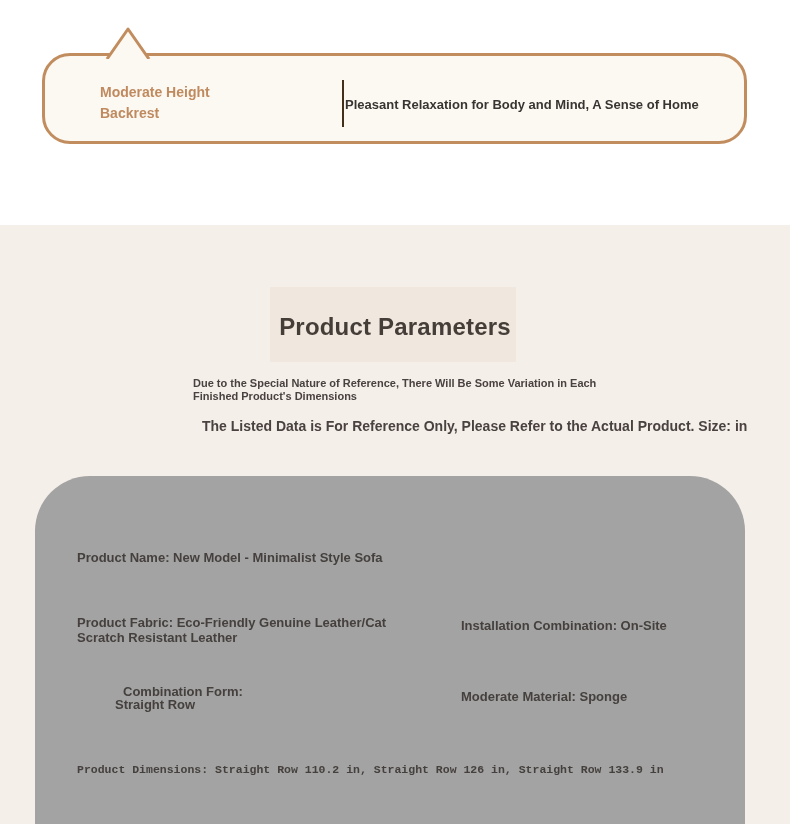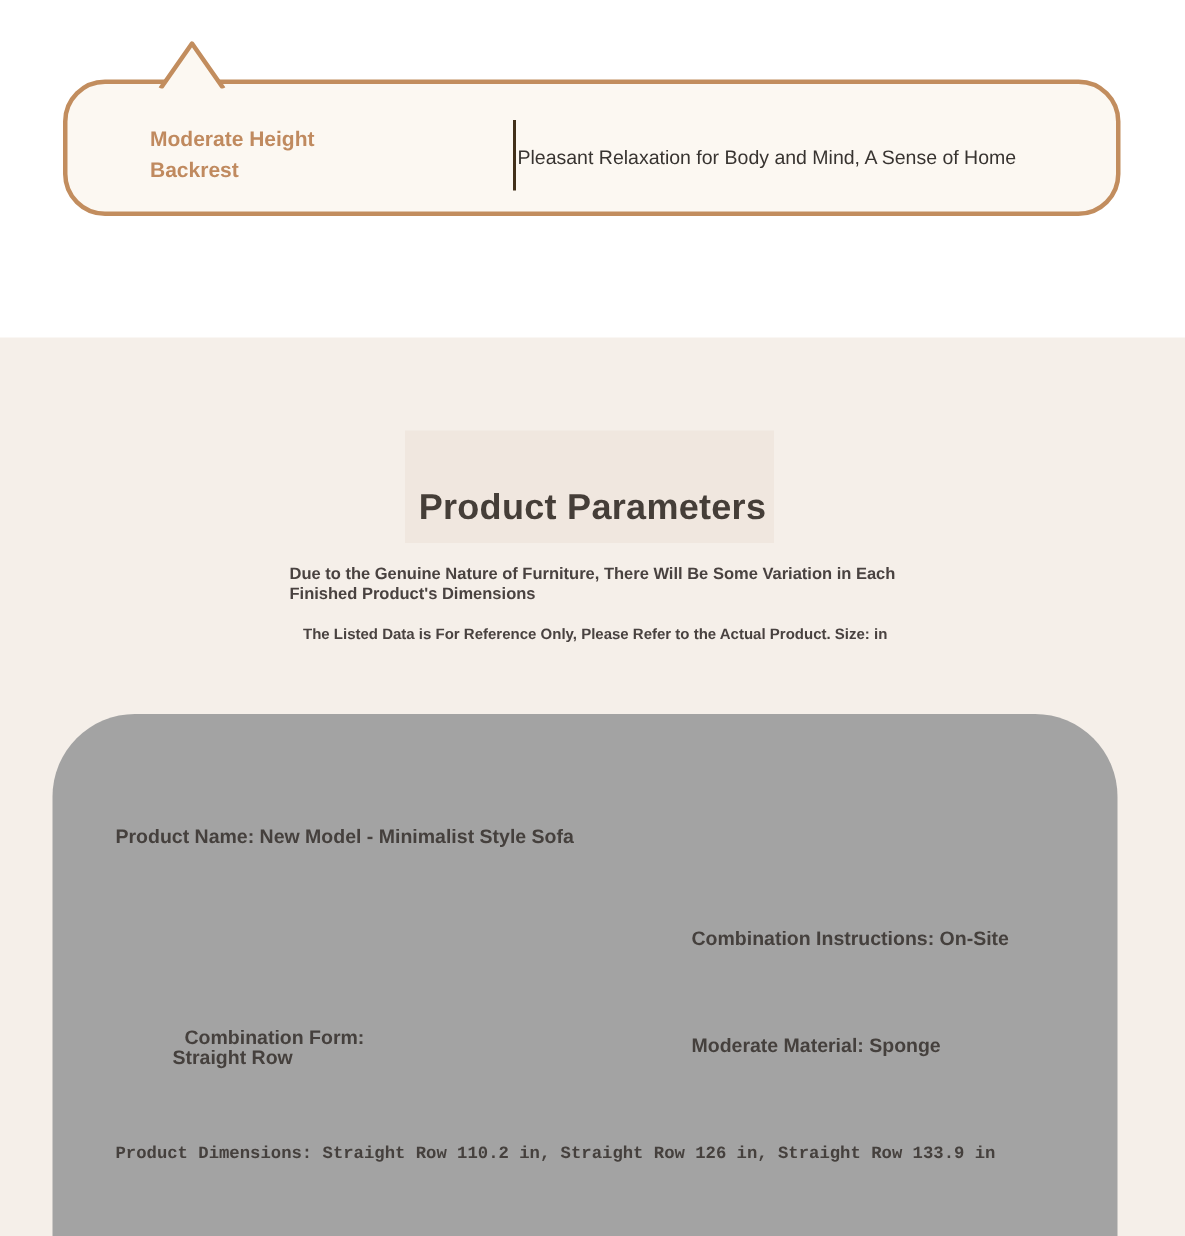--- a/index.html
+++ b/index.html
@@ -41,21 +41,21 @@
     width: 2px; height: 47px;
     background: #42301a;
   }
   .hero-tagline {
     position: absolute;
     left: 300px; top: 41px;
     width: 321px;
     text-align: center;
     white-space: nowrap;
     font-size: 13px;
-    font-weight: 400;
+    font-weight: 700;
     color: #383431;
   }
   
   .params-band {
     position: absolute;
     left: 0; top: 225px;
     width: 790px; height: 599px;
     background: #f5efe9;
   }
   .title-backdrop {
@@ -66,34 +66,33 @@
   }
   .params-title {
     position: absolute;
     left: 0; top: 88px;
     width: 790px;
     text-align: center;
     font-size: 24px;
     font-weight: 700;
     color: #453e38;
     letter-spacing: 0.2px;
-    margin-top: 12px;
   }
   .params-note-primary {
     position: absolute;
     left: 193px; top: 152px;
     font-size: 11px;
     font-weight: 700;
     line-height: 13px;
     color: #494240;
   }
   .params-note-secondary {
     position: absolute;
     left: 202px; top: 193px;
-    font-size: 10px;
+    font-size: 14px;
     font-weight: 700;
     color: #494240;
     white-space: nowrap;
   }
   
   .spec-card {
     position: absolute;
     left: 35px; top: 251px;
     width: 710px; height: 440px;
     background: #a3a3a3;
@@ -119,29 +118,33 @@
   </div>
   <svg class="bubble-tail" viewBox="0 0 46 33" xmlns="http://www.w3.org/2000/svg">
     <path d="M2,33 L23,3 L44,33 Z" fill="#fcf8f2" stroke="none"></path>
     <path d="M2,33 L23,3 L44,33" fill="none" stroke="#c28d5e" stroke-width="3" stroke-linejoin="round"></path>
   </svg>
 
   <div class="params-band">
     <div class="title-backdrop"></div>
     <div class="params-title">Product Parameters</div>
     <div class="params-note-primary">
-        <span style="display: block;">Due to the Genuine Nature of Furniture, There Will Be Some Variation in Each</span>
+        <span style="display: block;">Due to the Special Nature of Reference, There Will Be Some Variation in Each</span>
         <span style="display: block;">Finished Product's Dimensions</span>
       </div>
     <div class="params-note-secondary">The Listed Data is For Reference Only, Please Refer to the Actual Product. Size: in</div>
 
     <div class="spec-card">
       <div class="spec spec-product-name">Product Name: New Model - Minimalist Style Sofa</div>
+      <div class="spec spec-fabric">
+          <span style="display: block;">Product Fabric: Eco-Friendly Genuine Leather/Cat</span>
+          <span style="display: block;">Scratch Resistant Leather</span>
+        </div>
       <div class="spec spec-installation">
-          <span style="display: block;">Combination Instructions: On-Site</span>
+          <span style="display: block;">Installation Combination: On-Site</span>
         </div>
       <div class="spec spec-combination">
           <span style="display: block; margin-left: 48px;">Combination Form:</span>
           <span style="display: block; margin-left: 40px;">Straight Row</span>
         </div>
       <div class="spec spec-filling">Moderate Material: Sponge</div>
       <div class="spec spec-dimensions">Product Dimensions: Straight Row 110.2 in, Straight Row 126 in, Straight Row 133.9 in</div>
     </div>
   </div>
 

